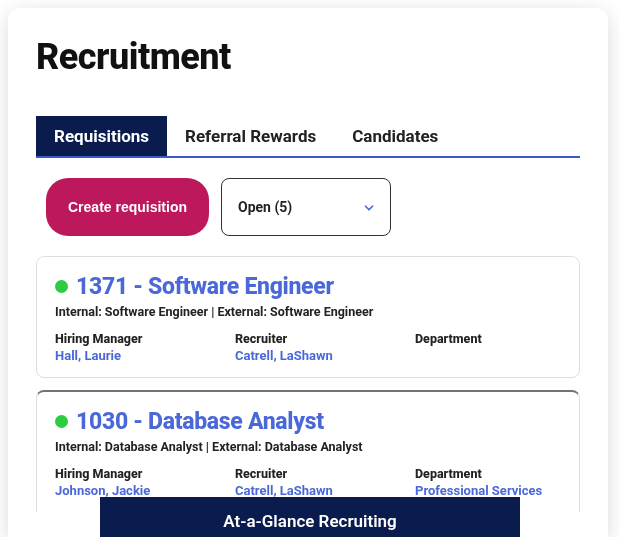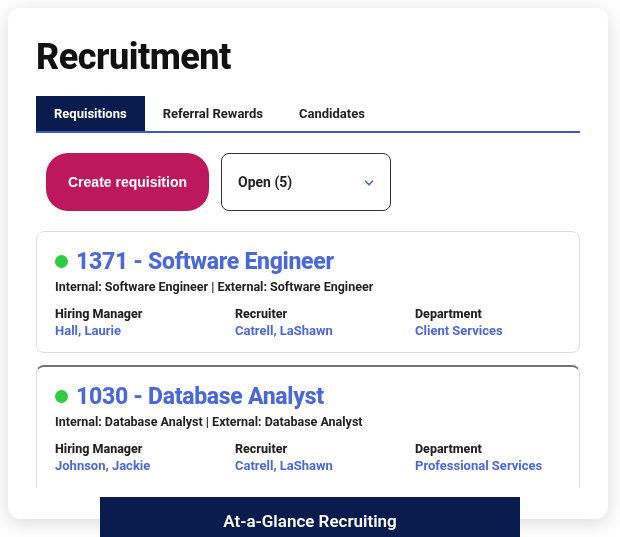--- a/index.html
+++ b/index.html
@@ -27,24 +27,25 @@
       margin-bottom: 18px;
     }
     .tabs {
       display: flex;
       align-items: center;
       border-bottom: 2px solid #3b5ac9;
       margin-bottom: 20px;
     }
     .tab {
       padding: 10px 18px;
-      font-size: 13px;
+      font-size: 17px;
       font-weight: 700;
       color: #222;
       cursor: pointer;
+      margin-top: 20px;
     }
     .tab.active {
       background: #0a1b4d;
       color: #fff;
     }
     .controls {
       display: flex;
       gap: 12px;
       margin-bottom: 20px;
       padding-left: 10px;
@@ -195,21 +196,20 @@
           <div class="meta-col">
             <div class="meta-label">Hiring Manager</div>
             <div class="meta-value">Hall, Laurie</div>
           </div>
           <div class="meta-col">
             <div class="meta-label">Recruiter</div>
             <div class="meta-value">Catrell, LaShawn</div>
           </div>
           <div class="meta-col">
             <div class="meta-label">Department</div>
-            <div class="meta-value">Client Services</div>
           </div>
         </div>
       </div>
 
       <div class="req-card">
         <div class="req-title-row">
           <span class="status-dot"></span>
           <span class="req-title">1030 - Database Analyst</span>
         </div>
         <div class="req-sub">Internal: Database Analyst | External: Database Analyst</div>

